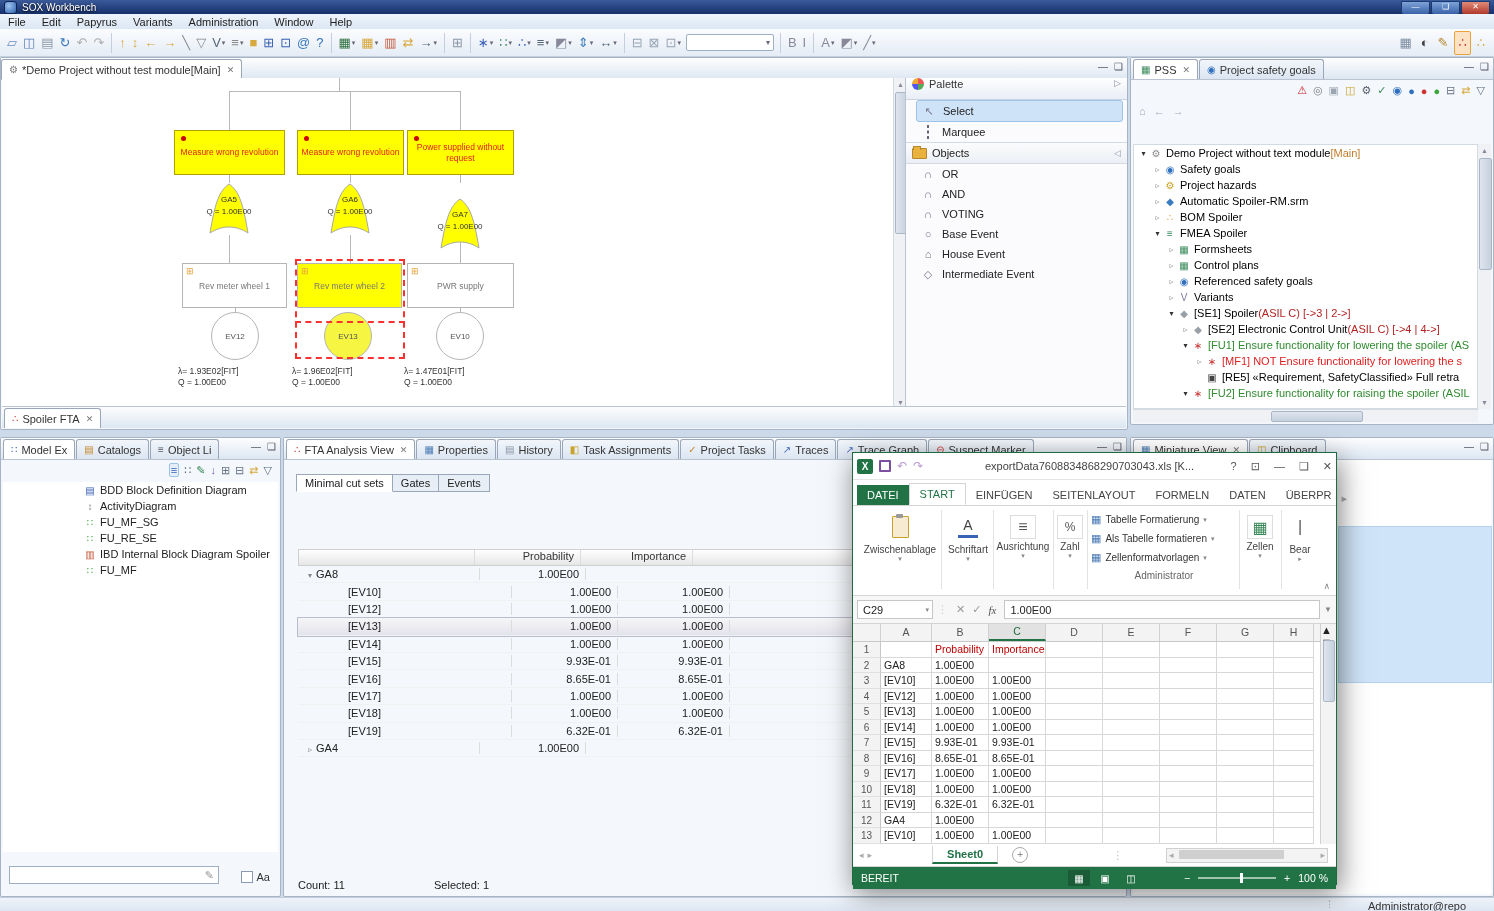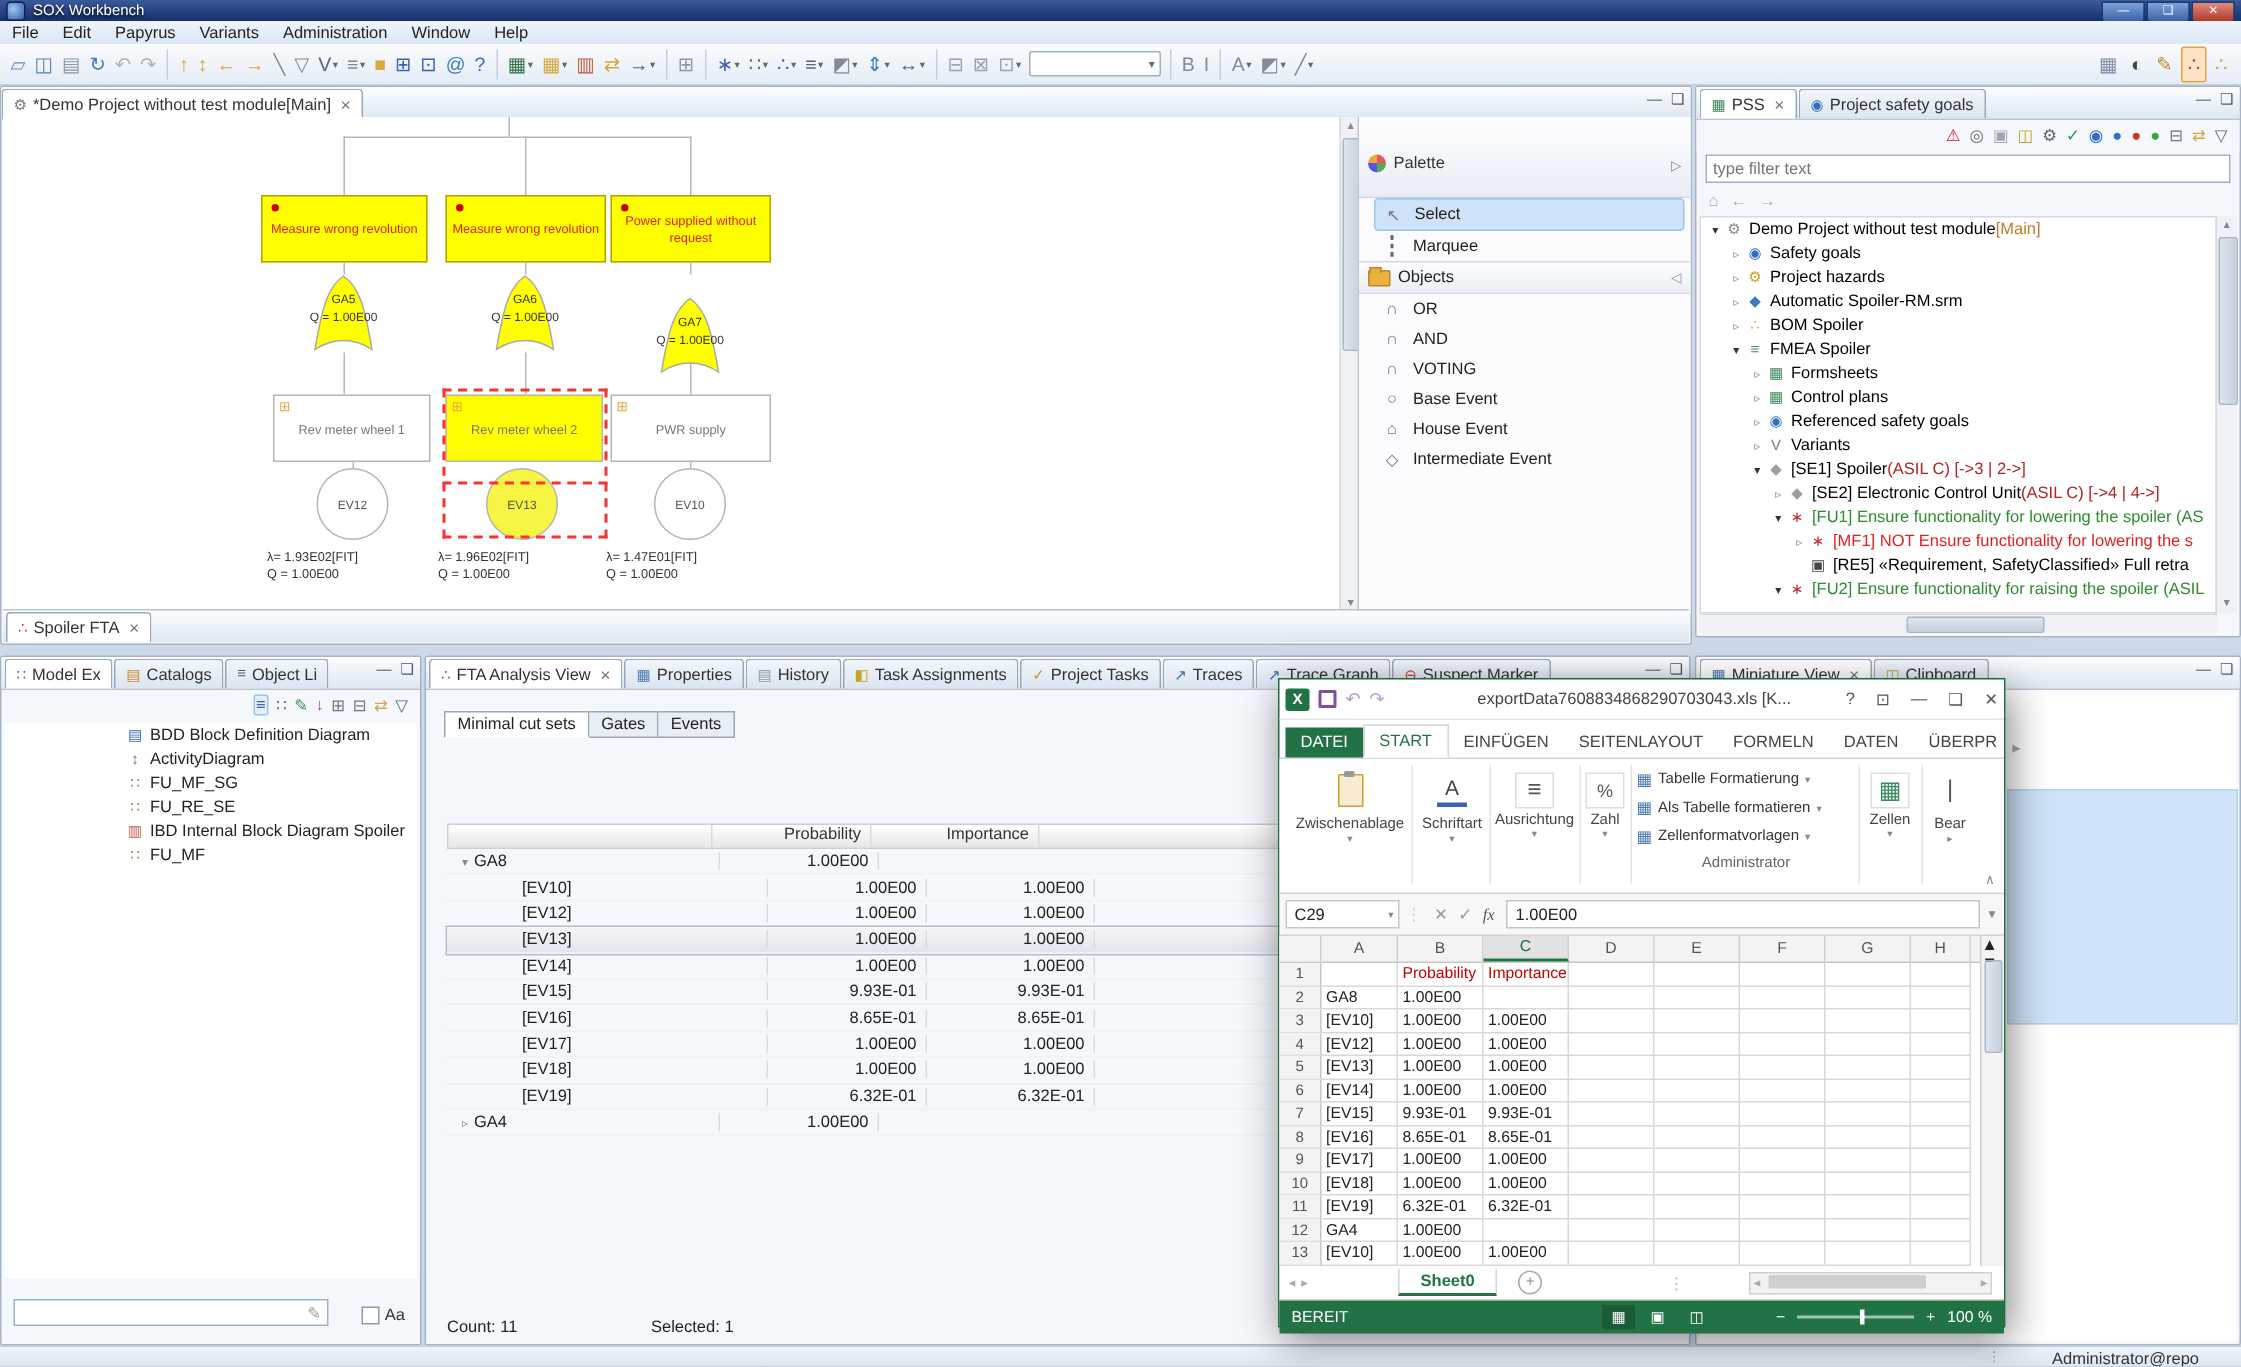--- a/index.html
+++ b/index.html
@@ -48,21 +48,21 @@
   .comp{position:absolute;height:45px;background:#fff;border:1px solid #b5b5b5;box-sizing:border-box;color:#777;font-size:8.5px;display:flex;align-items:center;justify-content:center;}
   .comp.sel{background:#ffff00;}
   .handles{position:absolute;left:3px;top:3px;width:9px;height:9px;color:#e8a33d;font-size:9px;line-height:9px;}
   .bcircle{position:absolute;width:48px;height:48px;border-radius:50%;border:1px solid #b5b5b5;background:#fff;box-sizing:border-box;display:flex;align-items:center;justify-content:center;font-size:8px;color:#555;}
   .bcircle.fill{background:#f5f542;}
   .lam{position:absolute;width:120px;font-size:8.5px;color:#333;line-height:1.3;}
   .selrect{position:absolute;border:2px dashed #ff3030;box-sizing:border-box;}
   .seldiv{position:absolute;border-top:2px dashed #ff3030;}
   
   #palette{position:absolute;right:0;top:0;width:221px;height:331px;background:#fbfbfe;border-left:1px solid #b9c3d2;}
-  .palhdr{display:flex;align-items:flex-end;height:21px;background:linear-gradient(#fefefe,#e9eef6);border-bottom:1px solid #ccd4e0;padding:16px 6px;font-size:11px;color:#333;}
+  .palhdr{display:flex;align-items:flex-start;height:21px;background:linear-gradient(#fefefe,#e9eef6);border-bottom:1px solid #ccd4e0;padding:0 6px;font-size:11px;color:#333;}
   .palhdr .dotsicn{width:12px;height:12px;border-radius:50%;background:conic-gradient(#e55 0 25%,#5a5 25% 50%,#55e 50% 75%,#ea3 75%);margin-right:5px;}
   .palitem{display:flex;align-items:center;height:20px;padding-left:14px;font-size:11px;gap:6px;color:#222;}
   .palitem.active{background:#cfe3f8;border:1px solid #9cc3e8;border-radius:3px;margin:0 4px 0 10px;padding-left:4px;}
   .palitem .pic{width:16px;text-align:center;color:#778;font-size:11px;}
   .dashbox{width:11px;height:10px;border:1px dashed #667;}
   .palgrp{display:flex;align-items:center;height:20px;background:linear-gradient(#fcfcfd,#ebeff5);border-top:1px solid #d4dae4;border-bottom:1px solid #d4dae4;padding:0 6px;gap:5px;}
   .folder{width:13px;height:9px;background:#e8b23d;border:1px solid #b8862d;border-radius:1px;position:relative;}
   .folder:before{content:"";position:absolute;left:0;top:-3px;width:6px;height:3px;background:#e8b23d;border:1px solid #b8862d;border-bottom:none;}
   .vscroll{position:absolute;width:13px;background:#f0f1f4;border-left:1px solid #d4dae2;}
   .vscroll .sarr{position:absolute;left:0;width:13px;height:13px;font-size:7px;color:#889;text-align:center;line-height:13px;}
@@ -544,33 +544,30 @@
         <span class="pic" style="color: rgb(90, 100, 112);">⚙</span>
         <span class="pic" style="color: rgb(58, 138, 90);">✓</span>
         <span class="pic" style="color: rgb(47, 111, 191);">◉</span>
         <span class="pic" style="color: rgb(47, 111, 191);">●</span>
         <span class="pic" style="color: rgb(208, 48, 48);">●</span>
         <span class="pic" style="color: rgb(58, 166, 58);">●</span>
         <span class="pic" style="color: rgb(106, 118, 134);">⊟</span>
         <span class="pic" style="color: rgb(215, 168, 60);">⇄</span>
         <span class="pic" style="color: rgb(85, 102, 119);">▽</span>
       </div>
-    <div class="filterbox">
-      <input placeholder="type filter text" style="">
-    </div>
     <div class="navrow">
       <span>⌂</span>
       <span>←</span>
       <span>→</span>
     </div>
     <div id="pss-tree">
         <div class="trow" style="padding-left: 4px;">
           <span class="arr open">▾</span>
           <span class="ticon" style="color: rgb(138, 138, 138);">⚙</span>
-          <span style="color: rgb(0, 0, 0);">Demo Project without test module </span>
+          <span style="color: rgb(0, 0, 0);">Demo Project without text module </span>
           <span style="color: rgb(192, 123, 42);">[Main]</span>
         </div>
         <div class="trow" style="padding-left: 18px;">
           <span class="arr">▹</span>
           <span class="ticon" style="color: rgb(47, 111, 191);">◉</span>
           <span style="color: rgb(0, 0, 0);">Safety goals</span>
         </div>
         <div class="trow" style="padding-left: 18px;">
           <span class="arr">▹</span>
           <span class="ticon" style="color: rgb(201, 162, 39);">⚙</span>

